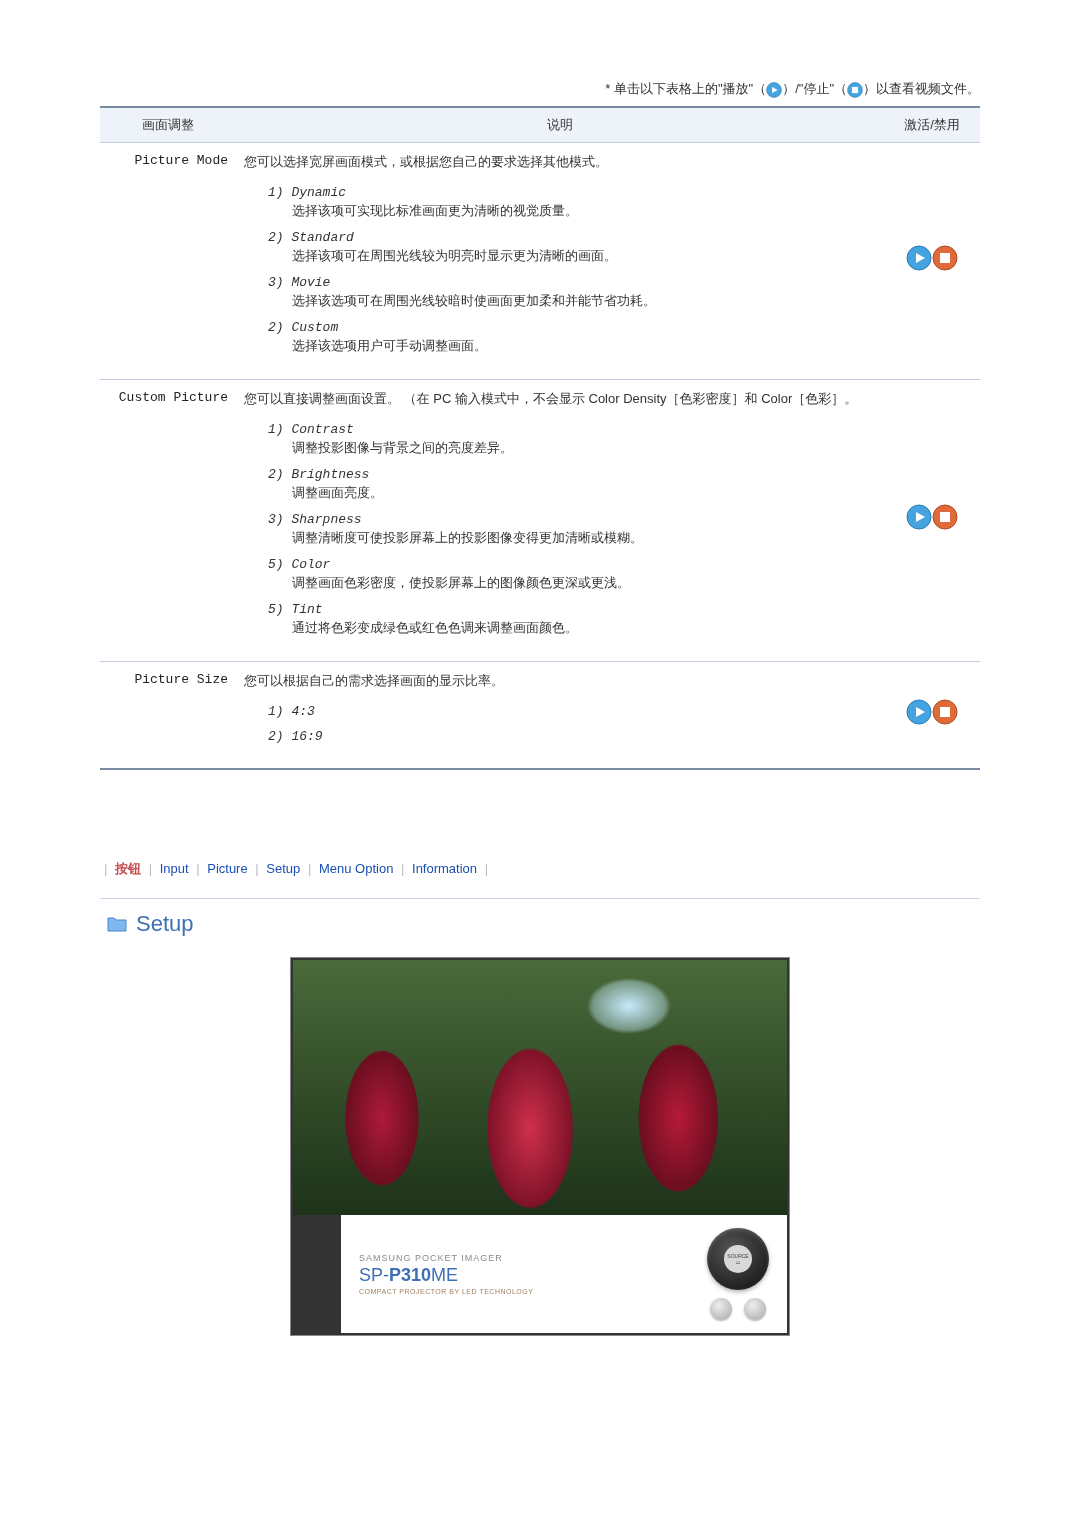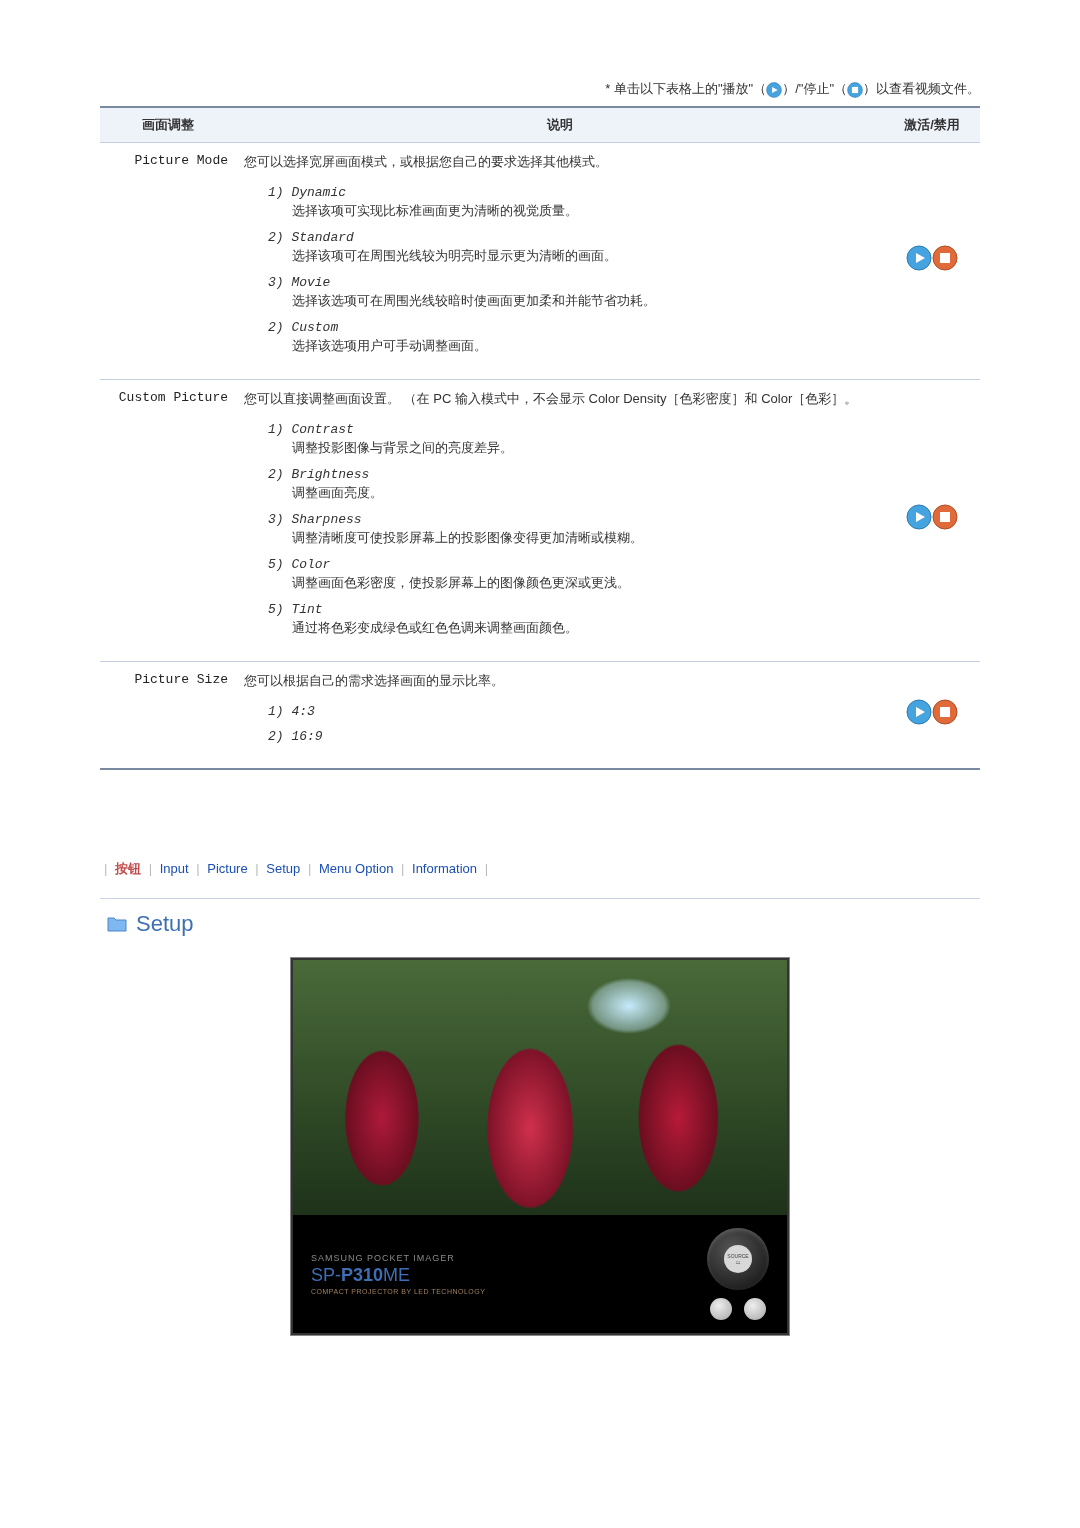--- a/index.html
+++ b/index.html
@@ -42,21 +42,21 @@
   align-items: center;
 }
 table.settings {
   width: 100%;
   border-collapse: collapse;
   border-top: 2px solid #7a8aa0;
   border-bottom: 2px solid #7a8aa0;
 }
 table.settings th {
   background: #eef2f9;
-  font-weight: bold;
+  font-weight: normal;
   font-size: 13px;
   padding: 8px 4px;
   border-bottom: 1px solid #c4cde0;
   text-align: center;
 }
 table.settings td {
   vertical-align: top;
   padding: 10px 8px 14px 8px;
   border-bottom: 1px solid #c4cde0;
 }
@@ -154,27 +154,28 @@
 .tulip-overlay {
   position: absolute;
   inset: 0;
   background:
     radial-gradient(ellipse 60px 110px at 18% 62%, #ae1a3a 0%, #6b0e20 60%, transparent 62%),
     radial-gradient(ellipse 70px 130px at 48% 66%, #cf304c 0%, #7e1228 60%, transparent 62%),
     radial-gradient(ellipse 65px 120px at 78% 62%, #b61a38 0%, #6b0e20 60%, transparent 62%),
     radial-gradient(ellipse 60px 40px at 68% 18%, #c6eafc 0%, rgba(198,234,252,0.4) 60%, transparent 70%);
 }
 .panel-area {
-  background: #000000;
+  background: #ffffff;
   height: 118px;
   display: flex;
   align-items: center;
   justify-content: space-between;
   padding: 7px 18px;
   box-sizing: border-box;
+  margin-left: 48px;
 }
 .panel-left {
   display: flex;
   flex-direction: column;
 }
 .brand {
   font-family: Arial, sans-serif;
   font-size: 9px;
   letter-spacing: 1px;
   color: #8a8a8a;

